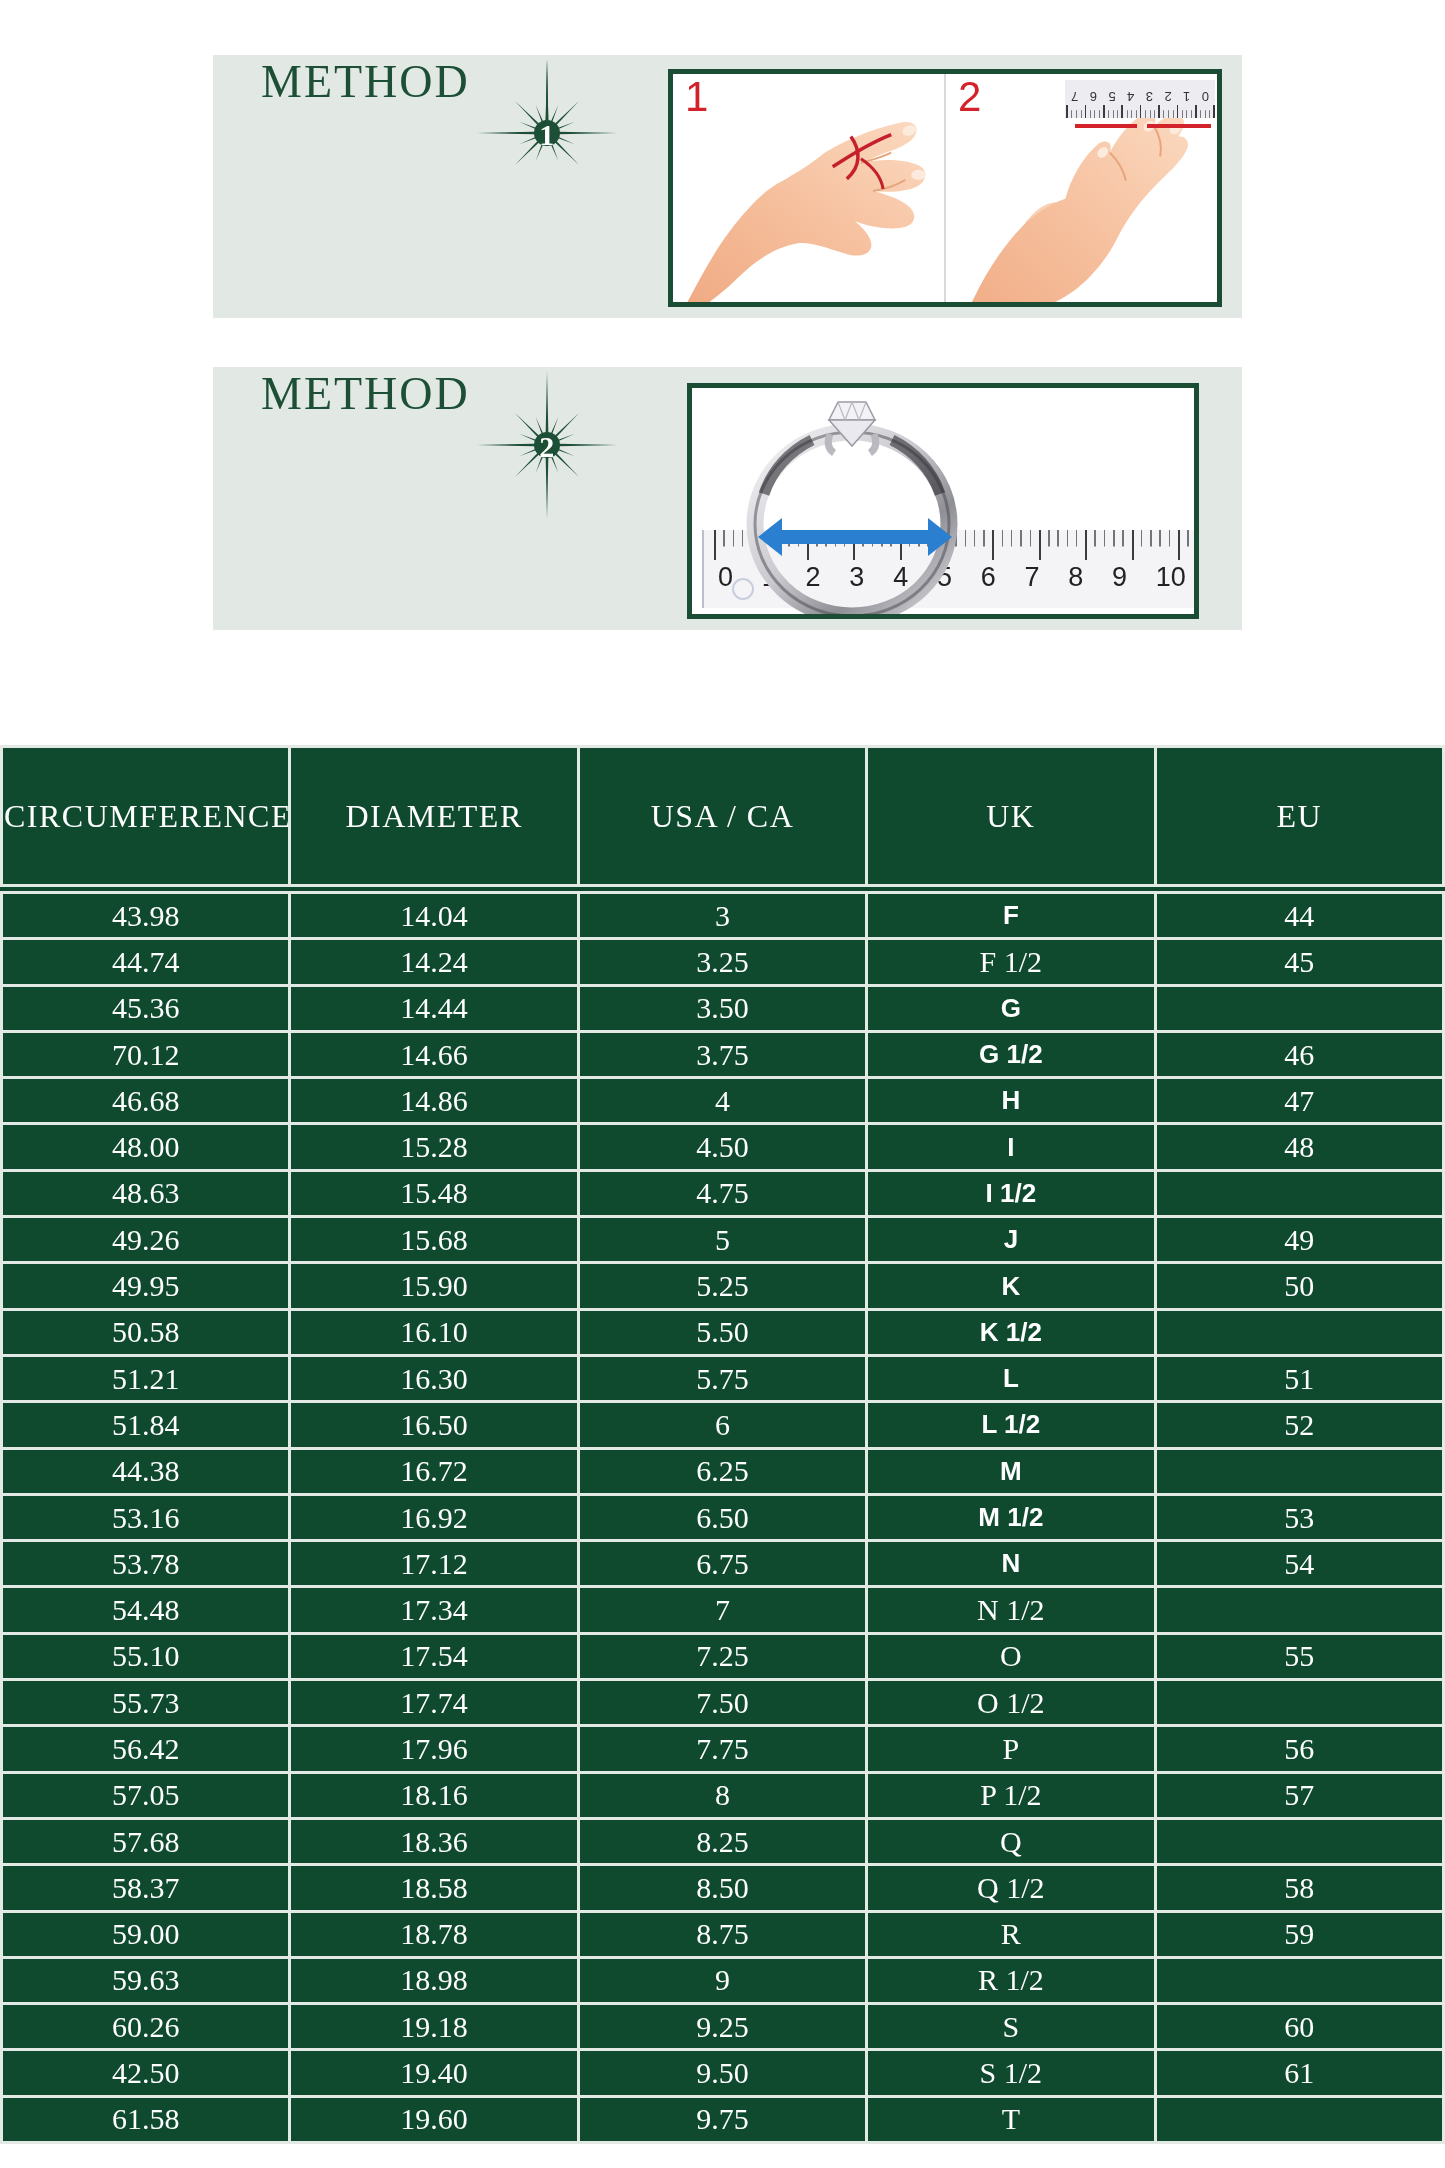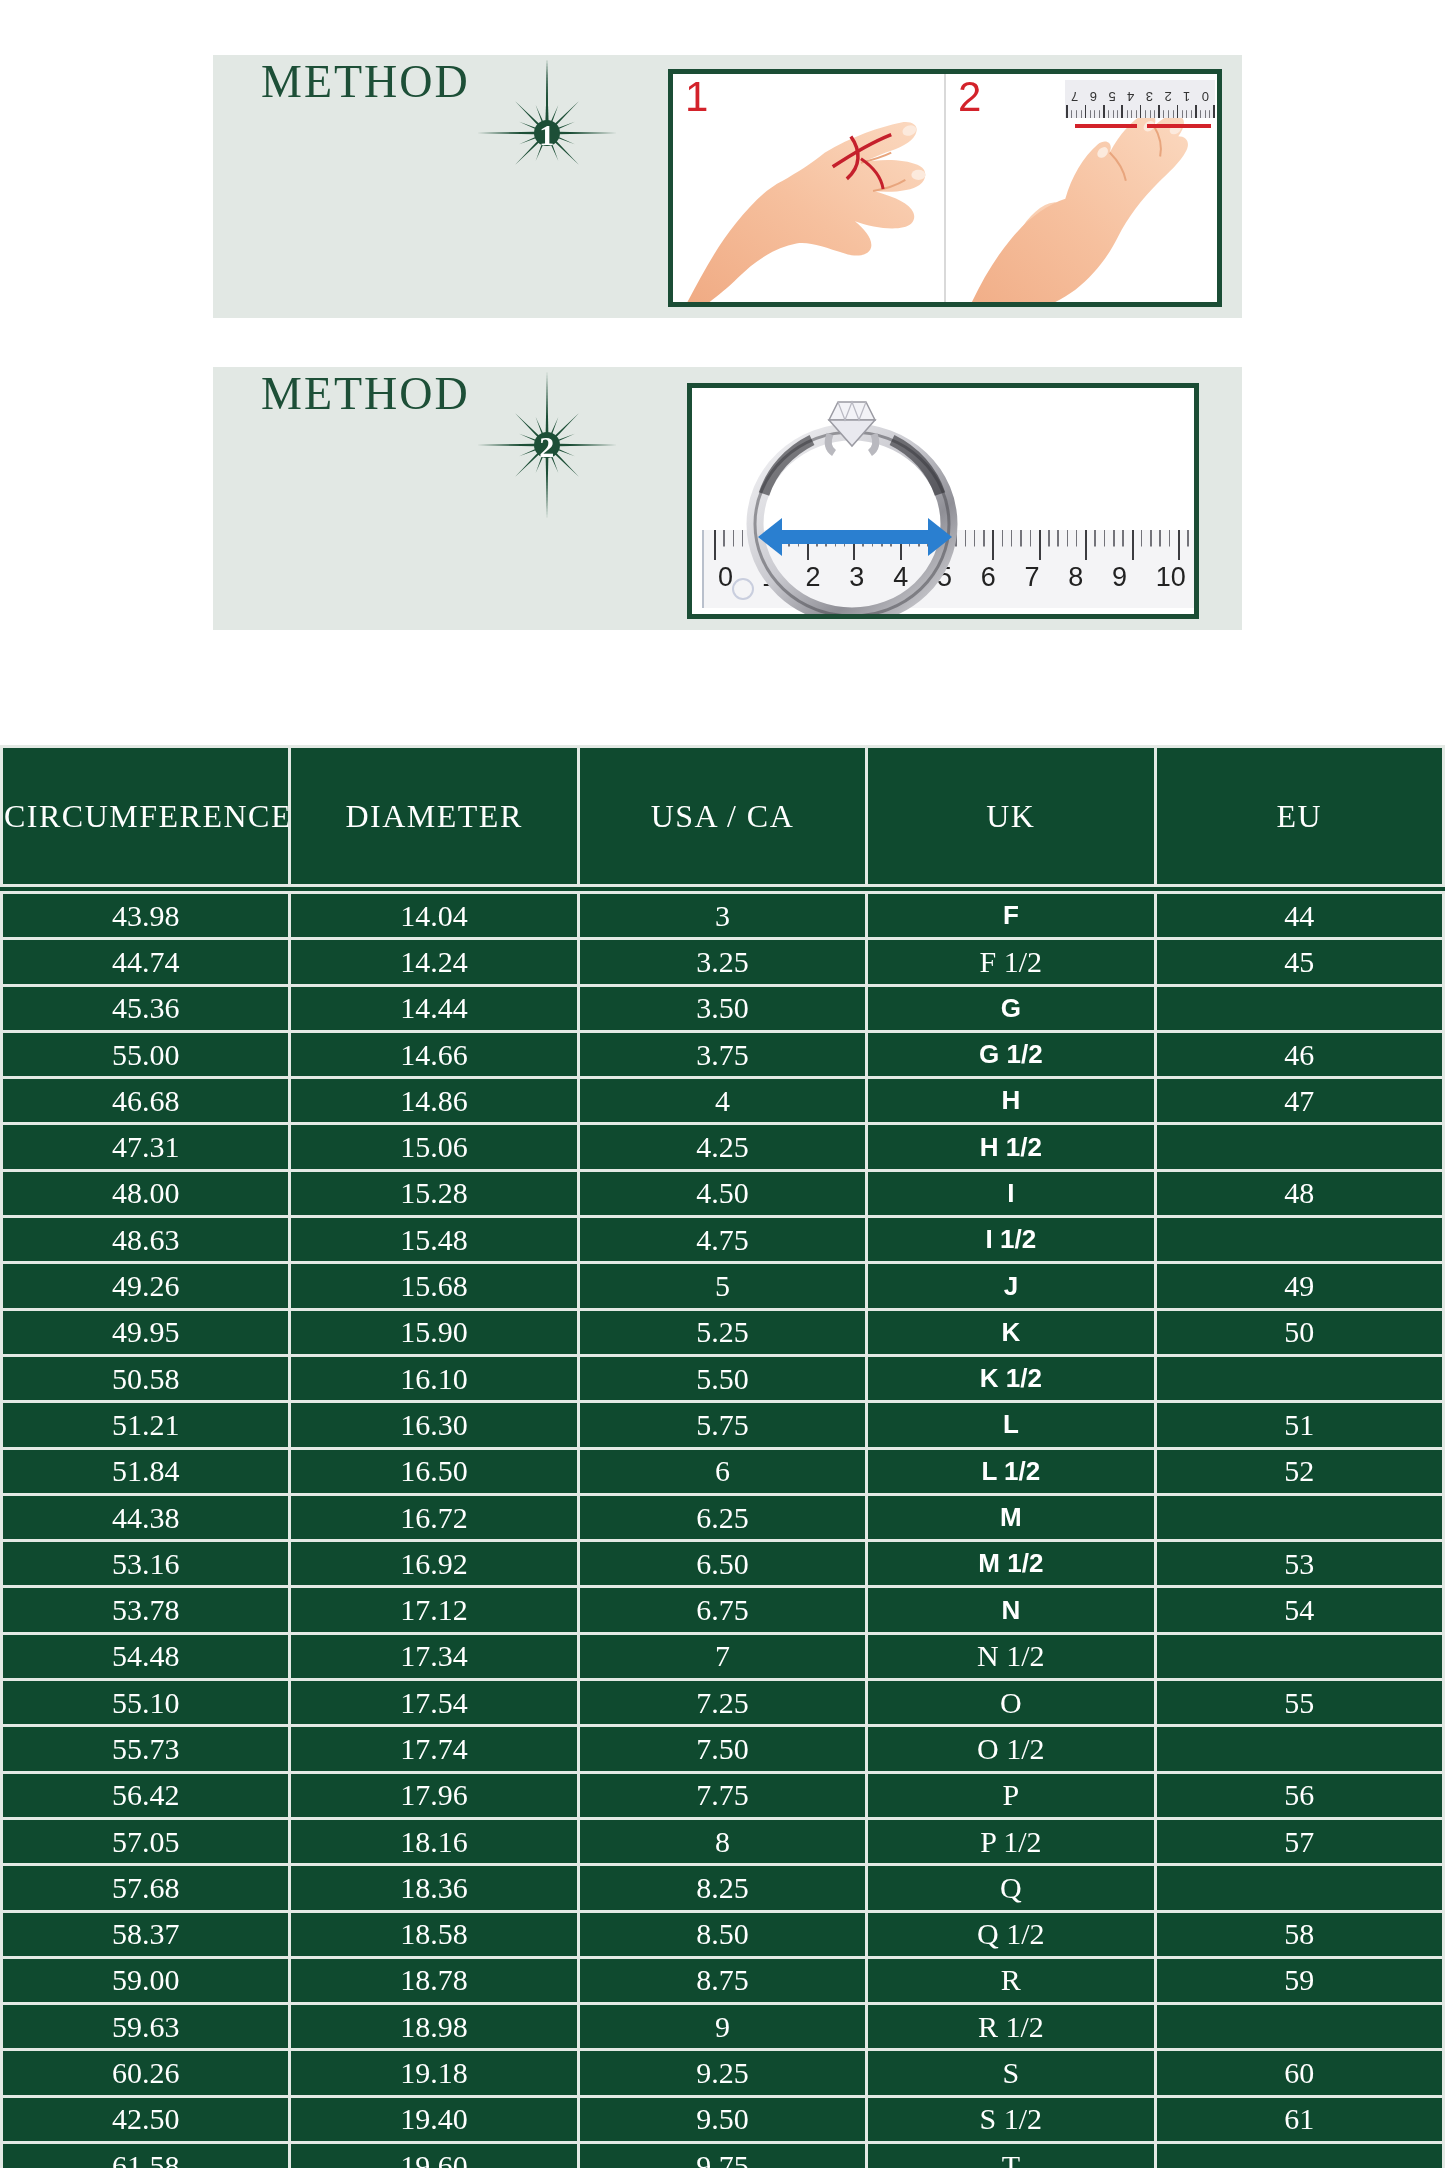--- a/index.html
+++ b/index.html
@@ -268,41 +268,34 @@
           <td>45</td>
         </tr>
         <tr>
           <td>45.36</td>
           <td>14.44</td>
           <td>3.50</td>
           <td class="uk-sans">G</td>
           <td></td>
         </tr>
         <tr>
-          <td>55.00</td>
+          <td>70.12</td>
           <td>14.66</td>
           <td>3.75</td>
           <td class="uk-sans">G 1/2</td>
           <td>46</td>
         </tr>
         <tr>
           <td>46.68</td>
           <td>14.86</td>
           <td>4</td>
           <td class="uk-sans">H</td>
           <td>47</td>
         </tr>
         <tr>
-          <td>47.31</td>
-          <td>15.06</td>
-          <td>4.25</td>
-          <td class="uk-sans">H 1/2</td>
-          <td></td>
-        </tr>
-        <tr>
           <td>48.00</td>
           <td>15.28</td>
           <td>4.50</td>
           <td class="uk-sans">I</td>
           <td>48</td>
         </tr>
         <tr>
           <td>48.63</td>
           <td>15.48</td>
           <td>4.75</td>

